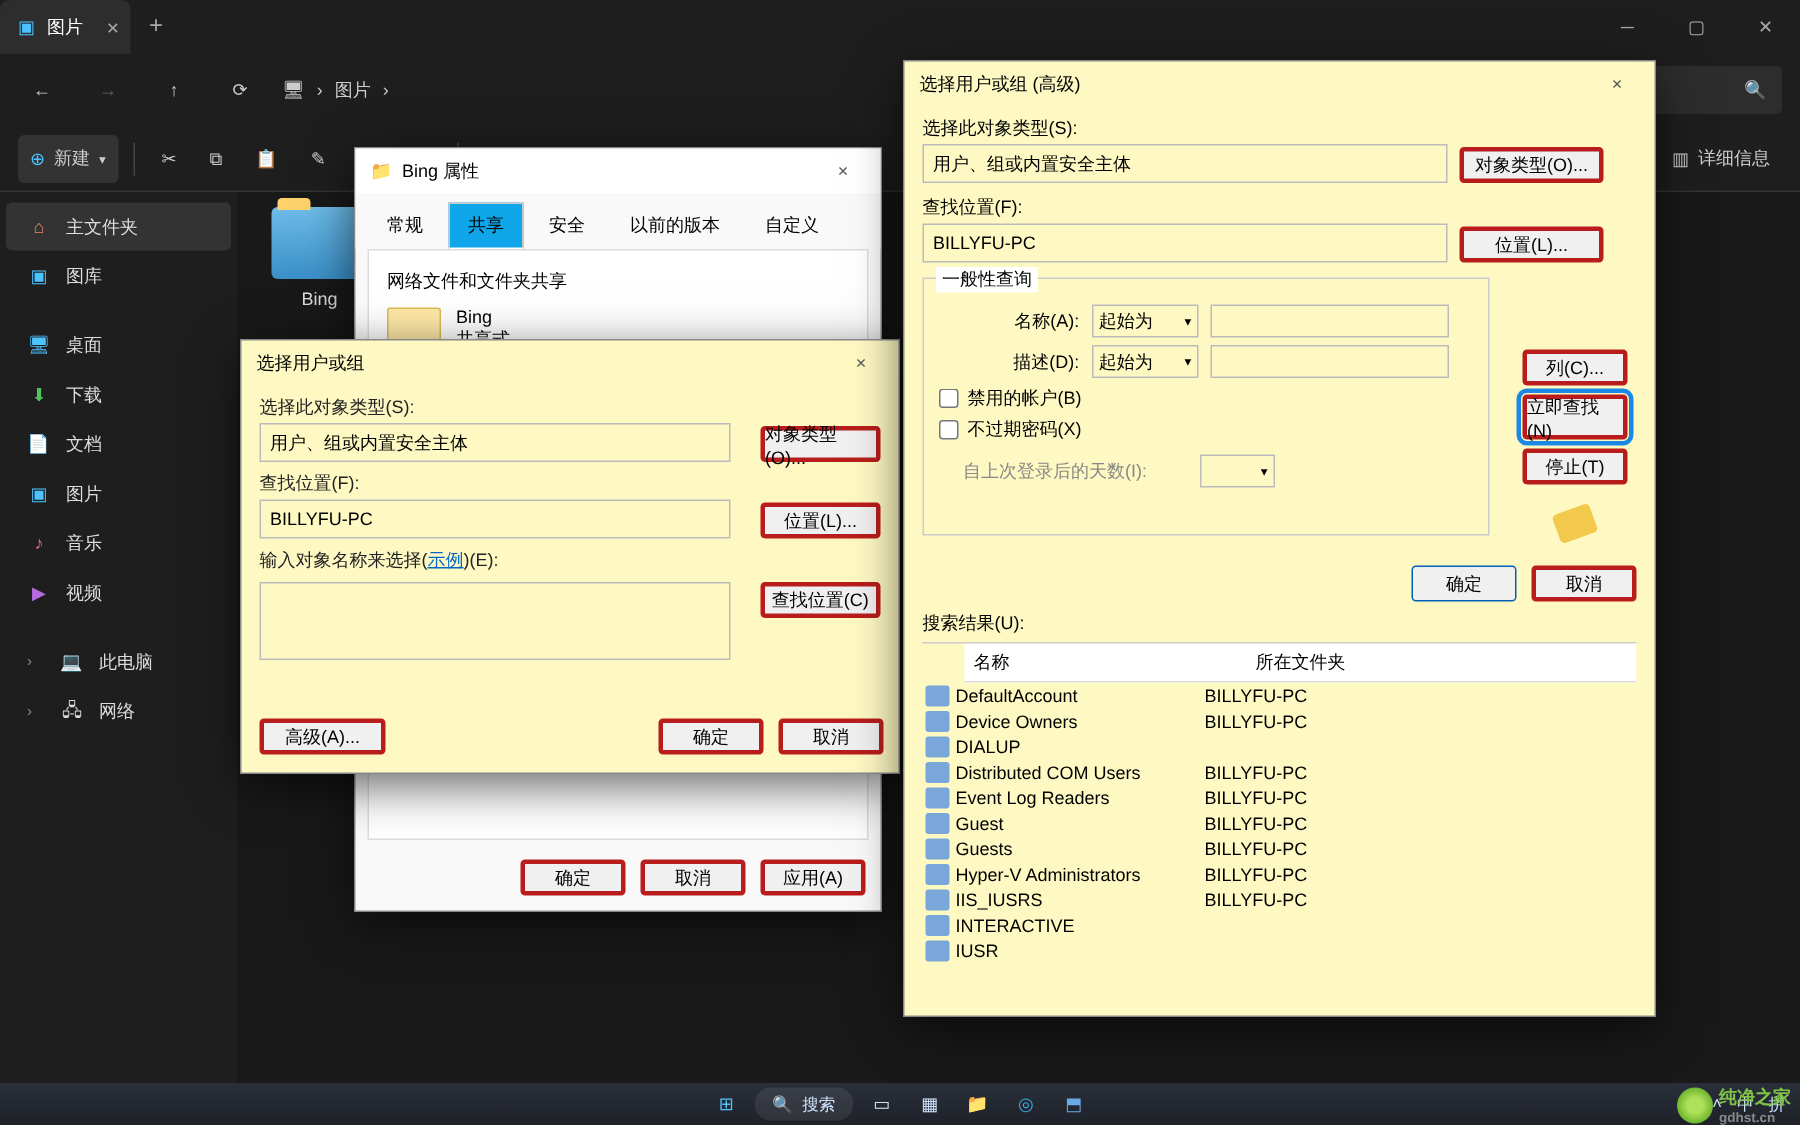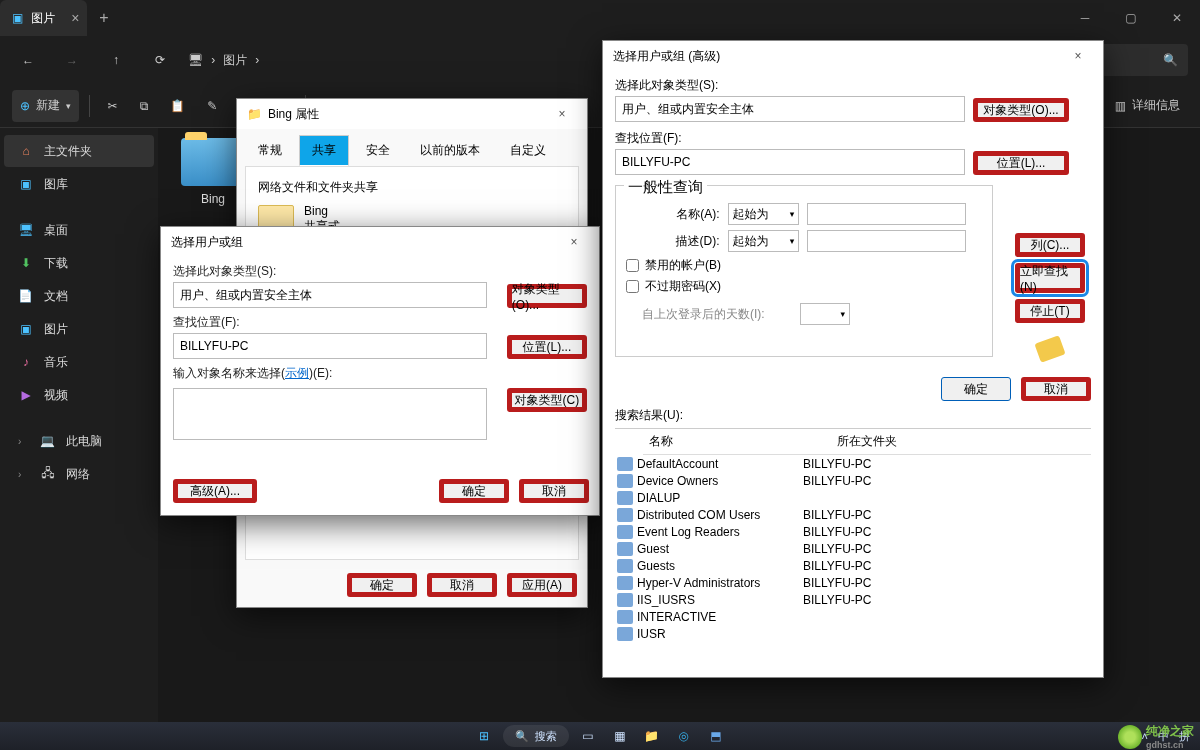--- a/index.html
+++ b/index.html
@@ -39,51 +39,51 @@
 .folder-icon::before { content: ""; position: absolute; top: -6px; left: 4px; width: 22px; height: 8px; background: #ffd36b; border-radius: 3px 3px 0 0; }
 
 .statusbar { position: absolute; left: 0; right: 0; bottom: 28px; height: 28px; background: #1e1e1e; color: #ccc; padding: 0 12px; display: flex; align-items: center; font-size: 12px; border-top: 1px solid #333; }
 
 .taskbar { position: absolute; left: 0; right: 0; bottom: 0; height: 28px; background: linear-gradient(#2a2f3a, #1e2128); display: flex; align-items: center; justify-content: center; gap: 6px; }
 .taskbar .tb-icon { width: 26px; height: 22px; display: flex; align-items: center; justify-content: center; color: #cfe3ff; border-radius: 4px; }
 .taskbar .tb-search { display: flex; align-items: center; gap: 6px; padding: 0 12px; height: 22px; background: rgba(255,255,255,0.08); border-radius: 12px; color: #cfe3ff; font-size: 11px; }
 .tb-right { position: absolute; right: 10px; display: flex; gap: 10px; color: #cfe3ff; font-size: 11px; align-items: center; }
 
 
-.dlg { position: absolute; background: #ffffff; border: 1px solid #888; box-shadow: 0 8px 30px rgba(0,0,0,0.6); color: #000; }
+.dlg { position: absolute; background: #fef9c3; border: 1px solid #888; box-shadow: 0 8px 30px rgba(0,0,0,0.6); color: #000; }
 .dlg-title { height: 30px; display: flex; align-items: center; padding: 0 10px; font-size: 12px; }
 .dlg-close { margin-left: auto; width: 30px; text-align: center; color: #555; }
 
 
 .dlg-bing { left: 236px; top: 98px; width: 352px; height: 510px; background: #f9f9f9; }
 .dlg-bing .dlg-title { background: #fff; }
 .tabs { display: flex; gap: 4px; padding: 6px 8px 0; background: #f9f9f9; }
 .tabs .tabh { padding: 6px 12px; font-size: 12px; border: 1px solid transparent; }
 .tabs .tabh.active { border: 1px solid #ccc; border-bottom: 1px solid #fff; background: #0ea5e9; }
 .share-body { background: #fff; margin: 0 8px 8px; border: 1px solid #ddd; padding: 12px; height: 394px; }
 .share-row { display: flex; gap: 10px; align-items: center; margin-top: 8px; }
 .share-row .fi { width: 36px; height: 30px; background: #ffe9a8; border: 1px solid #dcbb55; border-radius: 2px; }
 .dlg-btns { position: absolute; bottom: 10px; right: 10px; display: flex; gap: 10px; }
-.btn { min-width: 70px; height: 24px; border: 5px solid #b91c1c; background: #f0f0f0; font-size: 12px; border-radius: 3px; display: flex; align-items: center; justify-content: center; }
+.btn { min-width: 70px; height: 24px; border: 3px solid #b91c1c; background: #f0f0f0; font-size: 12px; border-radius: 3px; display: flex; align-items: center; justify-content: center; }
 .btn.primary { border: 1px solid #005fb8; }
 
 
 .dlg-sel1 { left: 160px; top: 226px; width: 440px; height: 290px; }
 .lbl { font-size: 12px; color: #222; margin: 6px 12px 2px; }
 .inp { margin: 0 12px; height: 26px; border: 1px solid #bbb; padding: 0 6px; font-size: 12px; display: flex; align-items: center; width: 330px; }
 .row { display: flex; align-items: flex-end; gap: 8px; }
 .row .btn { margin-right: 12px; width: 84px; }
 .textarea { margin: 4px 12px 0; border: 1px solid #bbb; height: 52px; width: 330px; }
 .link { color: #0066cc; text-decoration: underline; }
 
 
 .dlg-adv { left: 602px; top: 40px; width: 502px; height: 638px; }
 .adv-body { padding: 6px 12px 10px; }
 .groupbox { border: 1px solid #ccc; margin-top: 10px; position: relative; padding: 12px 10px 10px; }
-.groupbox .gb-title { position: absolute; top: -8px; left: 8px; background: #fff; padding: 0 4px; font-size: 15px; font-family: Liberation Mono, monospace; }
+.groupbox .gb-title { position: absolute; top: -8px; left: 8px; background: #fff; padding: 0 4px; font-size: 12px; font-family: Liberation Mono, monospace; }
 .form-row { display: flex; align-items: center; gap: 8px; margin: 5px 16px; }
 .form-row label { width: 88px; font-size: 12px; text-align: right; }
 .combo { border: 1px solid #bbb; height: 22px; width: 80px; display: flex; align-items: center; justify-content: space-between; padding: 0 4px; font-size: 12px; }
 .txt { border: 1px solid #bbb; height: 22px; width: 180px; }
 .chk { display: flex; align-items: center; gap: 6px; font-size: 12px; margin: 4px 0; }
 .adv-right { position: absolute; right: 18px; top: 192px; display: flex; flex-direction: column; gap: 6px; align-items: center; }
 .adv-right .btn { width: 66px; }
 .adv-right .highlight { outline: 3px solid #1b87e6; outline-offset: 1px; }
 .key-icon { width: 26px; height: 20px; background: #f3c94b; border-radius: 3px; transform: rotate(-20deg); margin-top: 10px; }
 .okcancel { display: flex; gap: 10px; justify-content: flex-end; margin: 10px 12px 6px; }
@@ -257,21 +257,21 @@
   <div class="lbl">查找位置(F):</div>
   <div class="row">
     <div class="inp">BILLYFU-PC</div>
     <div class="btn">位置(L)...</div>
   </div>
   <div class="lbl">
     <span>输入对象名称来选择(</span><span class="link">示例</span><span>)(E):</span>
   </div>
   <div class="row">
     <div class="textarea"></div>
-    <div class="btn" style="align-self:flex-start;margin-top:4px">对象类型(C)</div>
+    <div class="btn" style="align-self:flex-start;margin-top:4px">查找位置(C)</div>
   </div>
   <div style="position:absolute;left:12px;bottom:12px">
     <div class="btn" style="width:84px">高级(A)...</div>
   </div>
   <div class="dlg-btns" style="bottom:12px">
     <div class="btn">确定</div>
     <div class="btn">取消</div>
   </div>
 </div>
 

